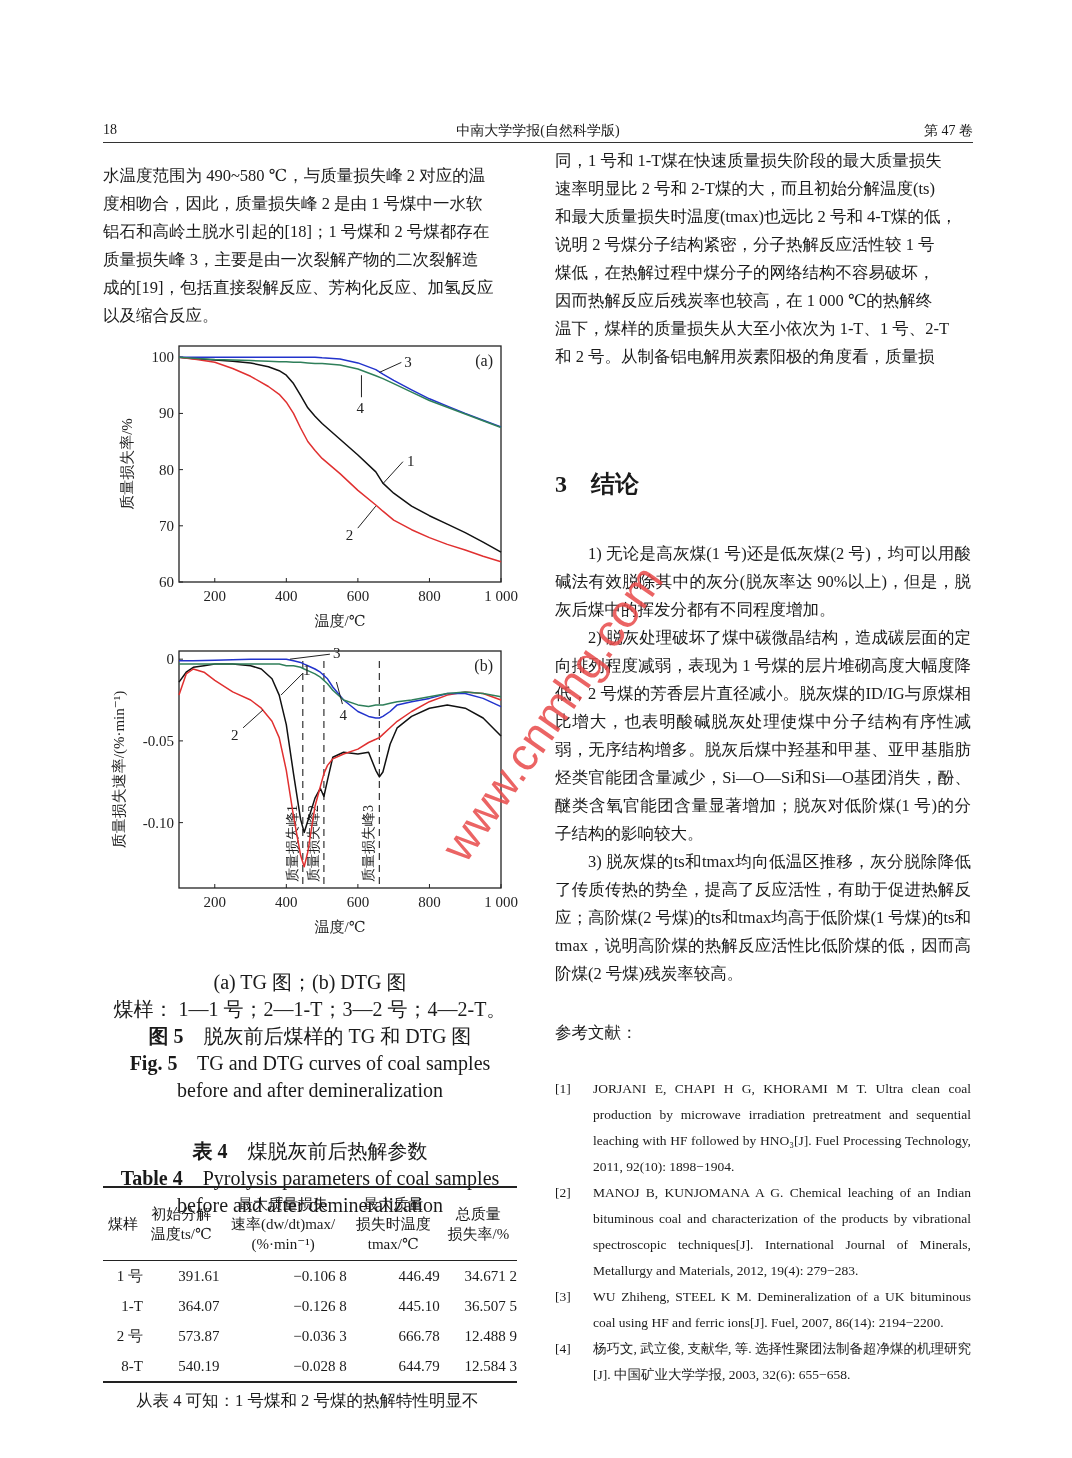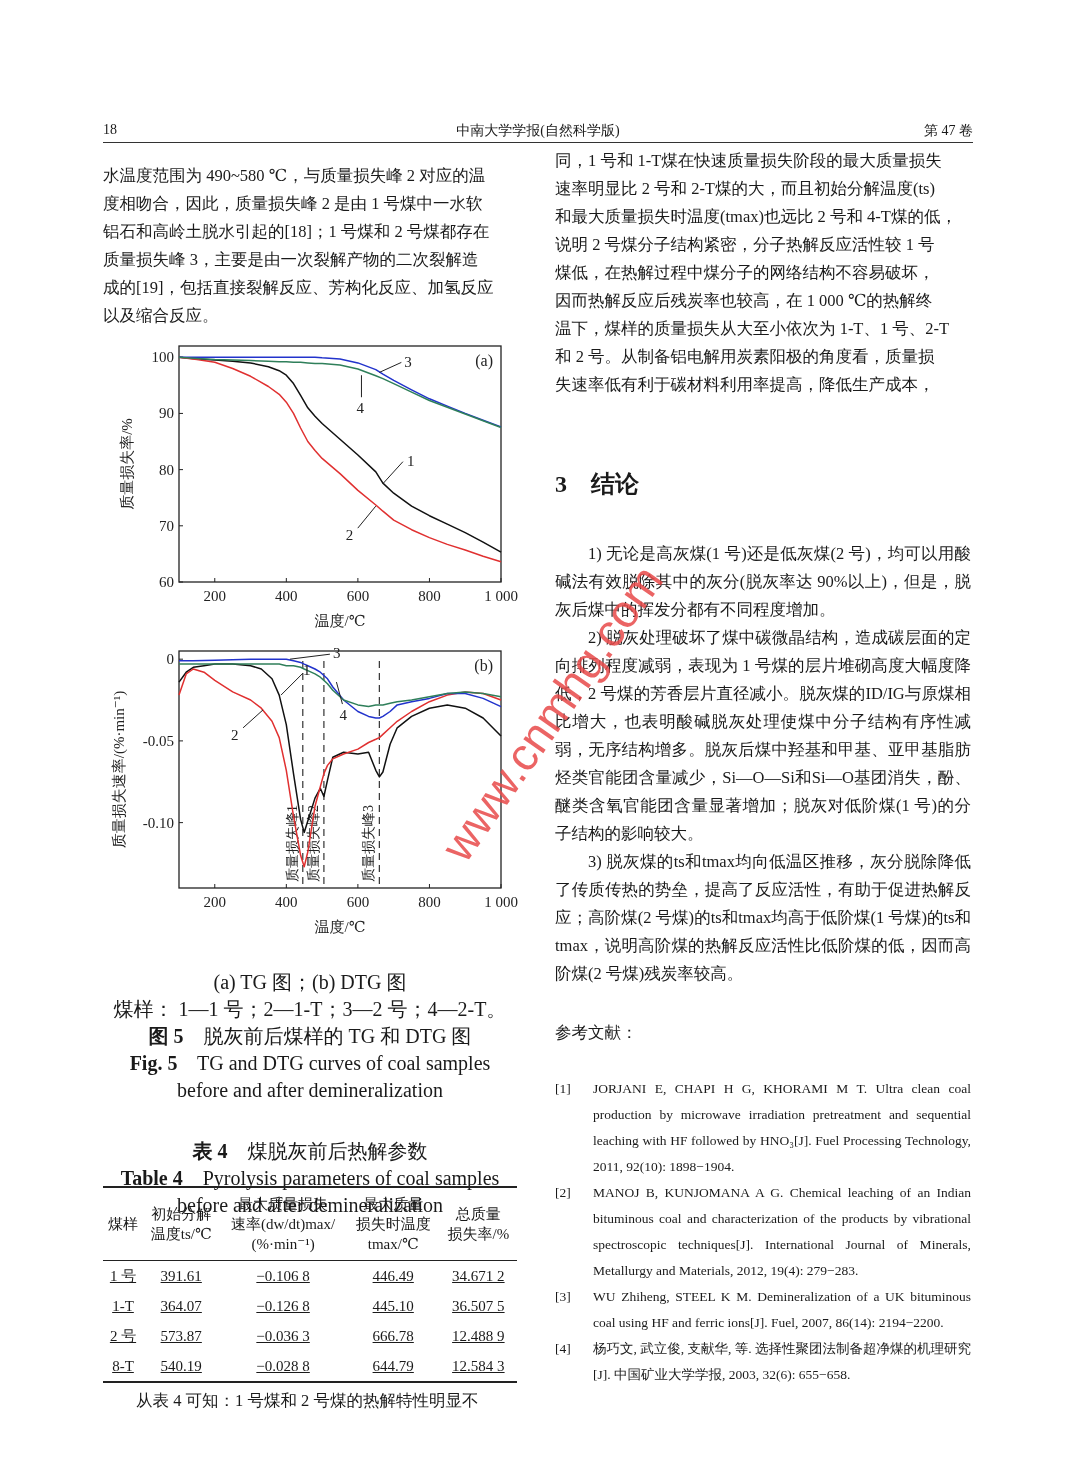--- a/index.html
+++ b/index.html
@@ -11,21 +11,21 @@
   .hdr .c { position:absolute; left:0; right:0; text-align:center; top:2px; }
   .hdr .r { position:absolute; right:0; top:2px; }
   .col { font-size:16.5px; line-height:28px; text-align:justify; }
   .col p { margin:0; }
   .indent { text-indent:2em; }
   .sec { font-size:24px; font-weight:bold; }
   .caption { text-align:center; font-size:20px; line-height:27px;margin-top:36px; }
   .cap-b { font-weight:bold; }
   table.t4 { border-collapse:collapse; font-size:15px; width:414px; }
   table.t4 th { font-weight:normal; line-height:20px; padding:6px 2px; border-top:2px solid #222; border-bottom:1.5px solid #222; vertical-align:middle; text-align:center; }
-  table.t4 td { text-align:center; height:30px; padding:0;text-decoration:underline; }
+  table.t4 td { text-align:right; height:30px; padding:0; }
   table.t4 tr.last td { border-bottom:2px solid #222; }
   .refs { font-size:13.5px; line-height:26px; }
   .ref { position:relative; padding-left:38px; text-align:justify; margin-bottom:0; }
   .ref .num { position:absolute; left:0; top:0; }
   .watermark { left:395px; top:575px; font-size:46px; color:#e84a4a; opacity:0.85; transform:rotate(-55deg); transform-origin:left top; font-family:"Liberation Sans",sans-serif; white-space:nowrap; pointer-events:none; }
   svg text { font-family:"Liberation Serif","DejaVu Serif",serif; }
 </style>
 </head>
 <body>
 
@@ -212,21 +212,20 @@
 
 <div class="abs col" style="left:555px; top:147px; width:416px;">
   <p>同，1 号和 1-T煤在快速质量损失阶段的最大质量损失</p>
   <p>速率明显比 2 号和 2-T煤的大，而且初始分解温度(ts)</p>
   <p>和最大质量损失时温度(tmax)也远比 2 号和 4-T煤的低，</p>
   <p>说明 2 号煤分子结构紧密，分子热解反应活性较 1 号</p>
   <p>煤低，在热解过程中煤分子的网络结构不容易破坏，</p>
   <p>因而热解反应后残炭率也较高，在 1 000 ℃的热解终</p>
   <p>温下，煤样的质量损失从大至小依次为 1-T、1 号、2-T</p>
   <p>和 2 号。从制备铝电解用炭素阳极的角度看，质量损</p>
-  <p>失速率低有利于碳材料利用率提高，降低生产成本，</p>
 </div>
 
 <div class="abs sec" style="left:555px; top:468px;">
   <span>3</span>&nbsp;&nbsp;&nbsp;
   <span>结论</span>
 </div>
 
 <div class="abs col" style="left:555px; top:540px; width:416px;">
   <p class="indent">1) 无论是高灰煤(1 号)还是低灰煤(2 号)，均可以用酸碱法有效脱除其中的灰分(脱灰率达 90%以上)，但是，脱灰后煤中的挥发分都有不同程度增加。</p>
   <p class="indent">2) 脱灰处理破坏了煤中碳微晶结构，造成碳层面的定向排列程度减弱，表现为 1 号煤的层片堆砌高度大幅度降低，2 号煤的芳香层片直径减小。脱灰煤的ID/IG与原煤相比增大，也表明酸碱脱灰处理使煤中分子结构有序性减弱，无序结构增多。脱灰后煤中羟基和甲基、亚甲基脂肪烃类官能团含量减少，Si—O—Si和Si—O基团消失，酚、醚类含氧官能团含量显著增加；脱灰对低阶煤(1 号)的分子结构的影响较大。</p>

